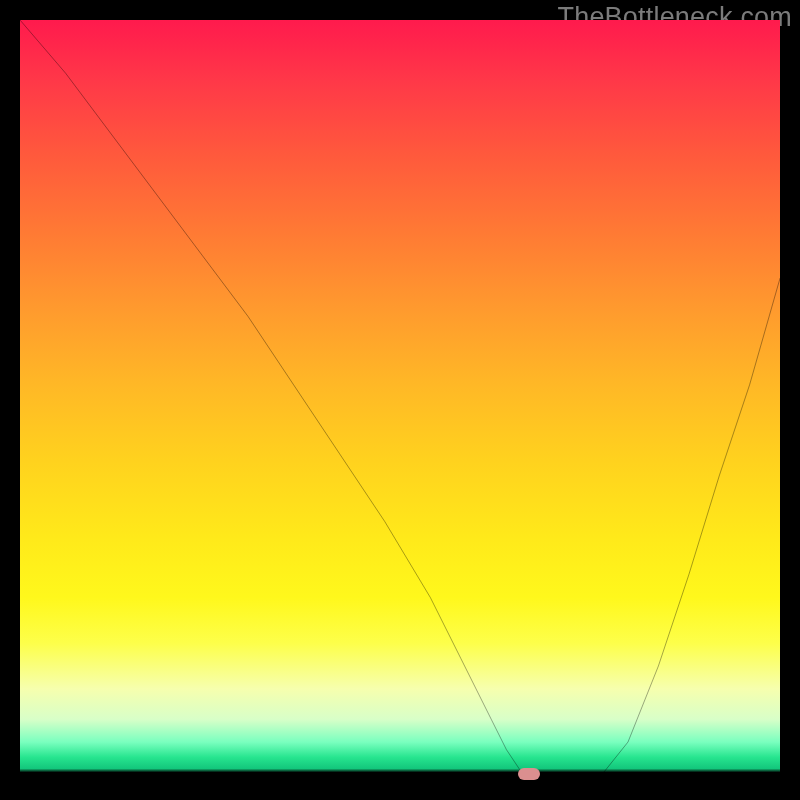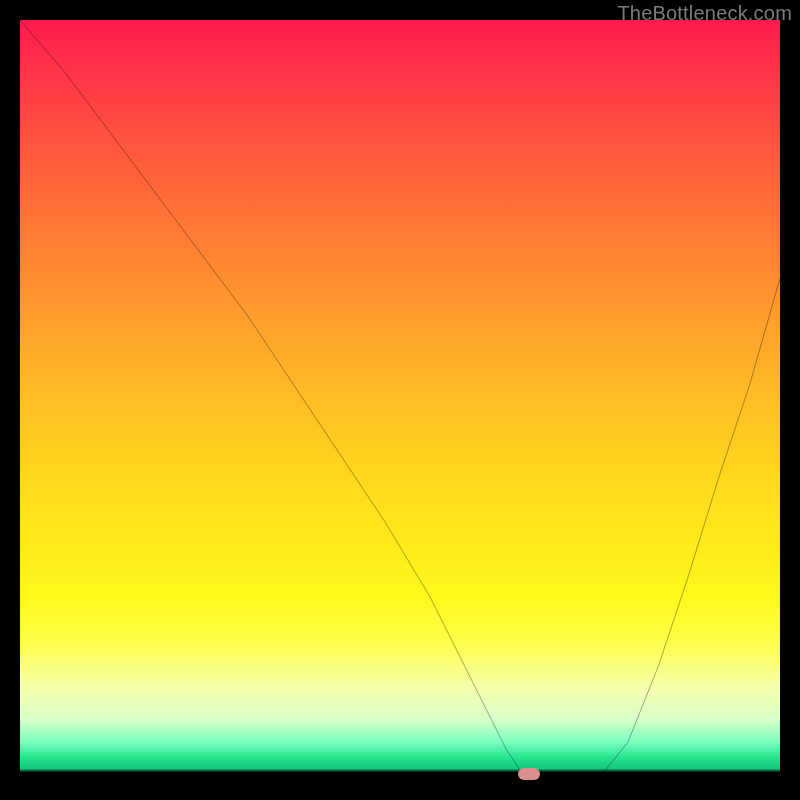--- a/index.html
+++ b/index.html
@@ -54,21 +54,21 @@
     left: 0;
     top: 0;
     width: 760px;
     height: 760px;
   }
   .attrib {
     position: absolute;
     top: 2px;
     right: 8px;
     font-family: Arial, Helvetica, sans-serif;
-    font-size: 20px;
+    font-size: 27px;
     color: #7b7b7b;
     letter-spacing: 0.2px;
   }
 </style>
 </head>
 <body>
 <div class="wrap">
 
   <div class="attrib">TheBottleneck.com</div>
 

